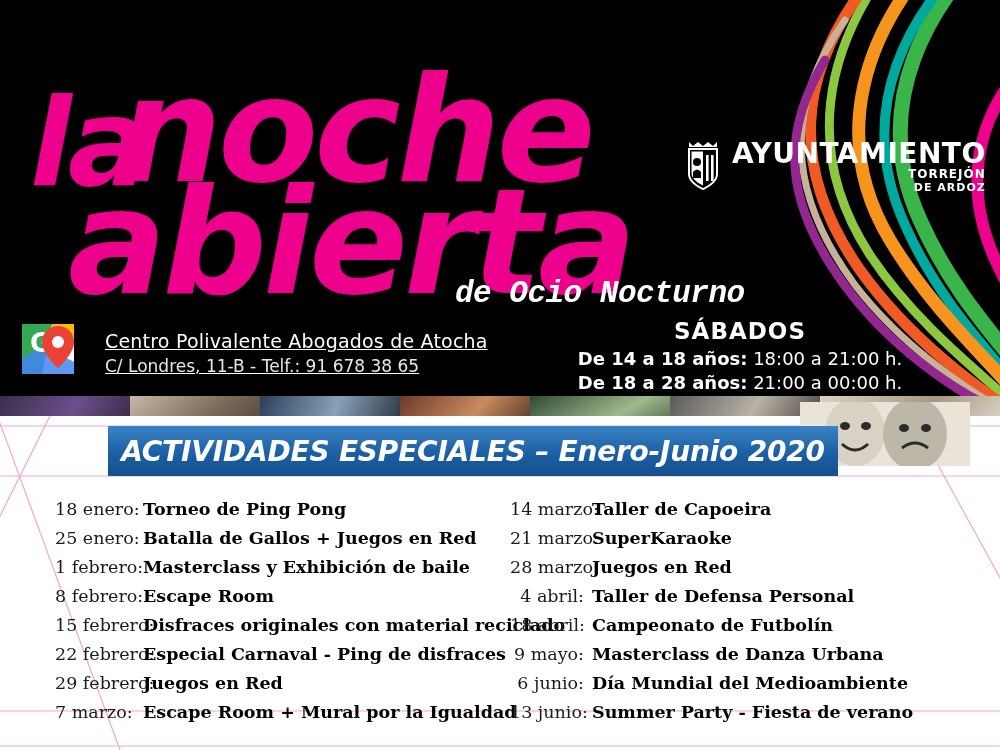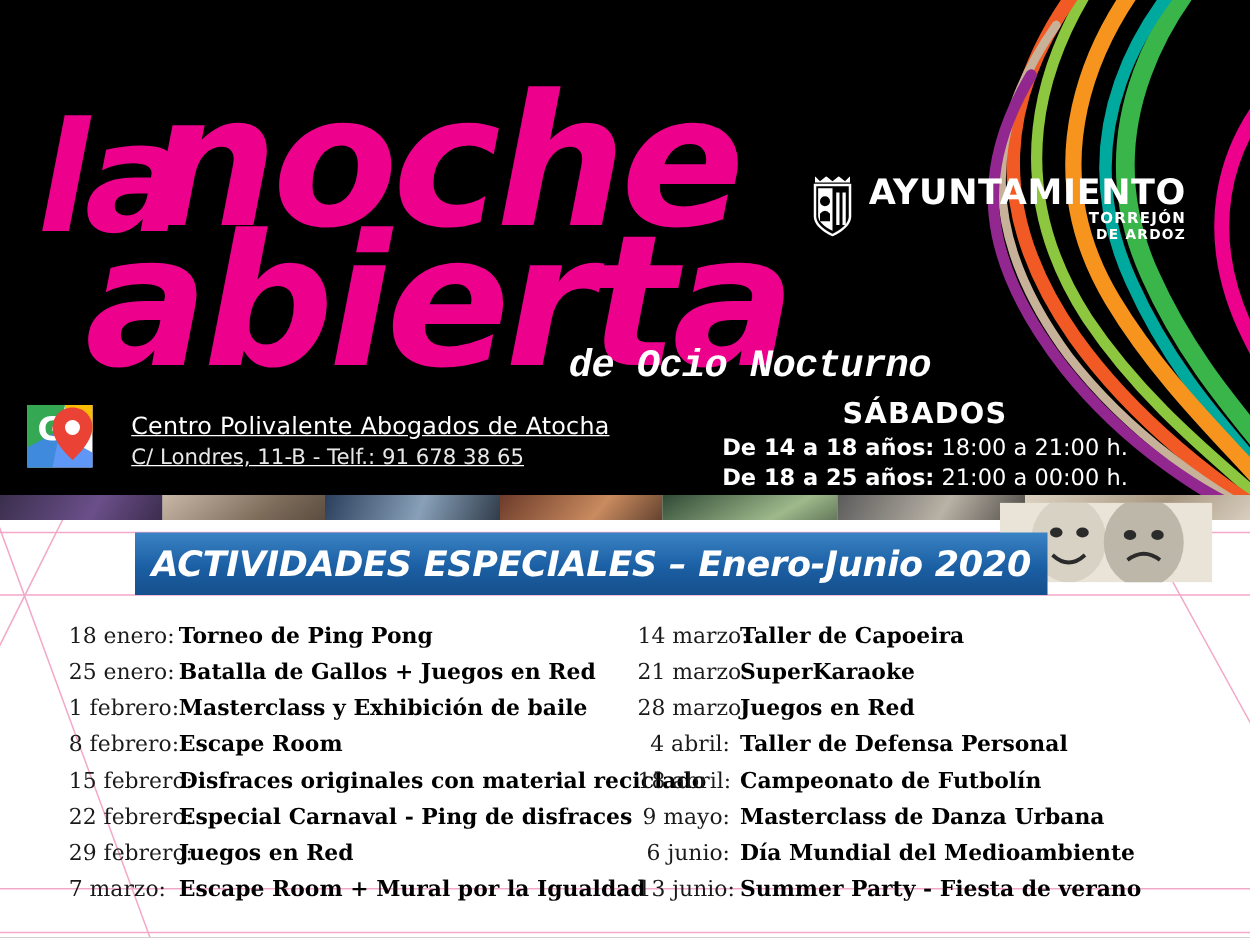--- a/index.html
+++ b/index.html
@@ -73,23 +73,23 @@
     font-family: Liberation Mono, monospace;
     font-weight: bold;
     font-style: italic;
     font-size: 31px;
     letter-spacing: -0.5px;
   }
 
   
   .ayto {
     position: absolute;
-    left: 645px; top: 140px;
+    left: 682px; top: 140px;
     display: flex;
-    align-items: center;
+    align-items: flex-end;
   }
   .ayto-shield {
     width: 42px; height: 52px;
     margin-right: 8px;
     position: relative;
   }
   .ayto-text { color: #ffffff; }
   .ayto-name {
     font-family: "DejaVu Sans", sans-serif;
     font-size: 28px;
@@ -315,21 +315,21 @@
       <div class="venue-addr">C/ Londres, 11-B - Telf.: 91 678 38 65</div>
     </div>
 
     <div class="sched">
       <div class="sched-day">SÁBADOS</div>
       <div class="sched-row">
         <b>De 14 a 18 años:</b>
         <span>18:00 a 21:00 h.</span>
       </div>
       <div class="sched-row">
-        <b>De 18 a 25 años:</b>
+        <b>De 18 a 28 años:</b>
         <span>21:00 a 00:00 h.</span>
       </div>
     </div>
   </div>
 
   <div class="photo-band">
     <div class="pb" style="left:0;width:130px;background:linear-gradient(120deg,#3a2f4d,#6b4f8a,#2a2036);"></div>
     <div class="pb" style="left:130px;width:130px;background:linear-gradient(140deg,#c9b8a8,#7d6b5a,#3c3229);"></div>
     <div class="pb" style="left:260px;width:140px;background:linear-gradient(110deg,#2b3f5c,#88a0b8,#1d2733);"></div>
     <div class="pb" style="left:400px;width:130px;background:linear-gradient(130deg,#6d3b2a,#c98b5f,#2a1a14);"></div>

